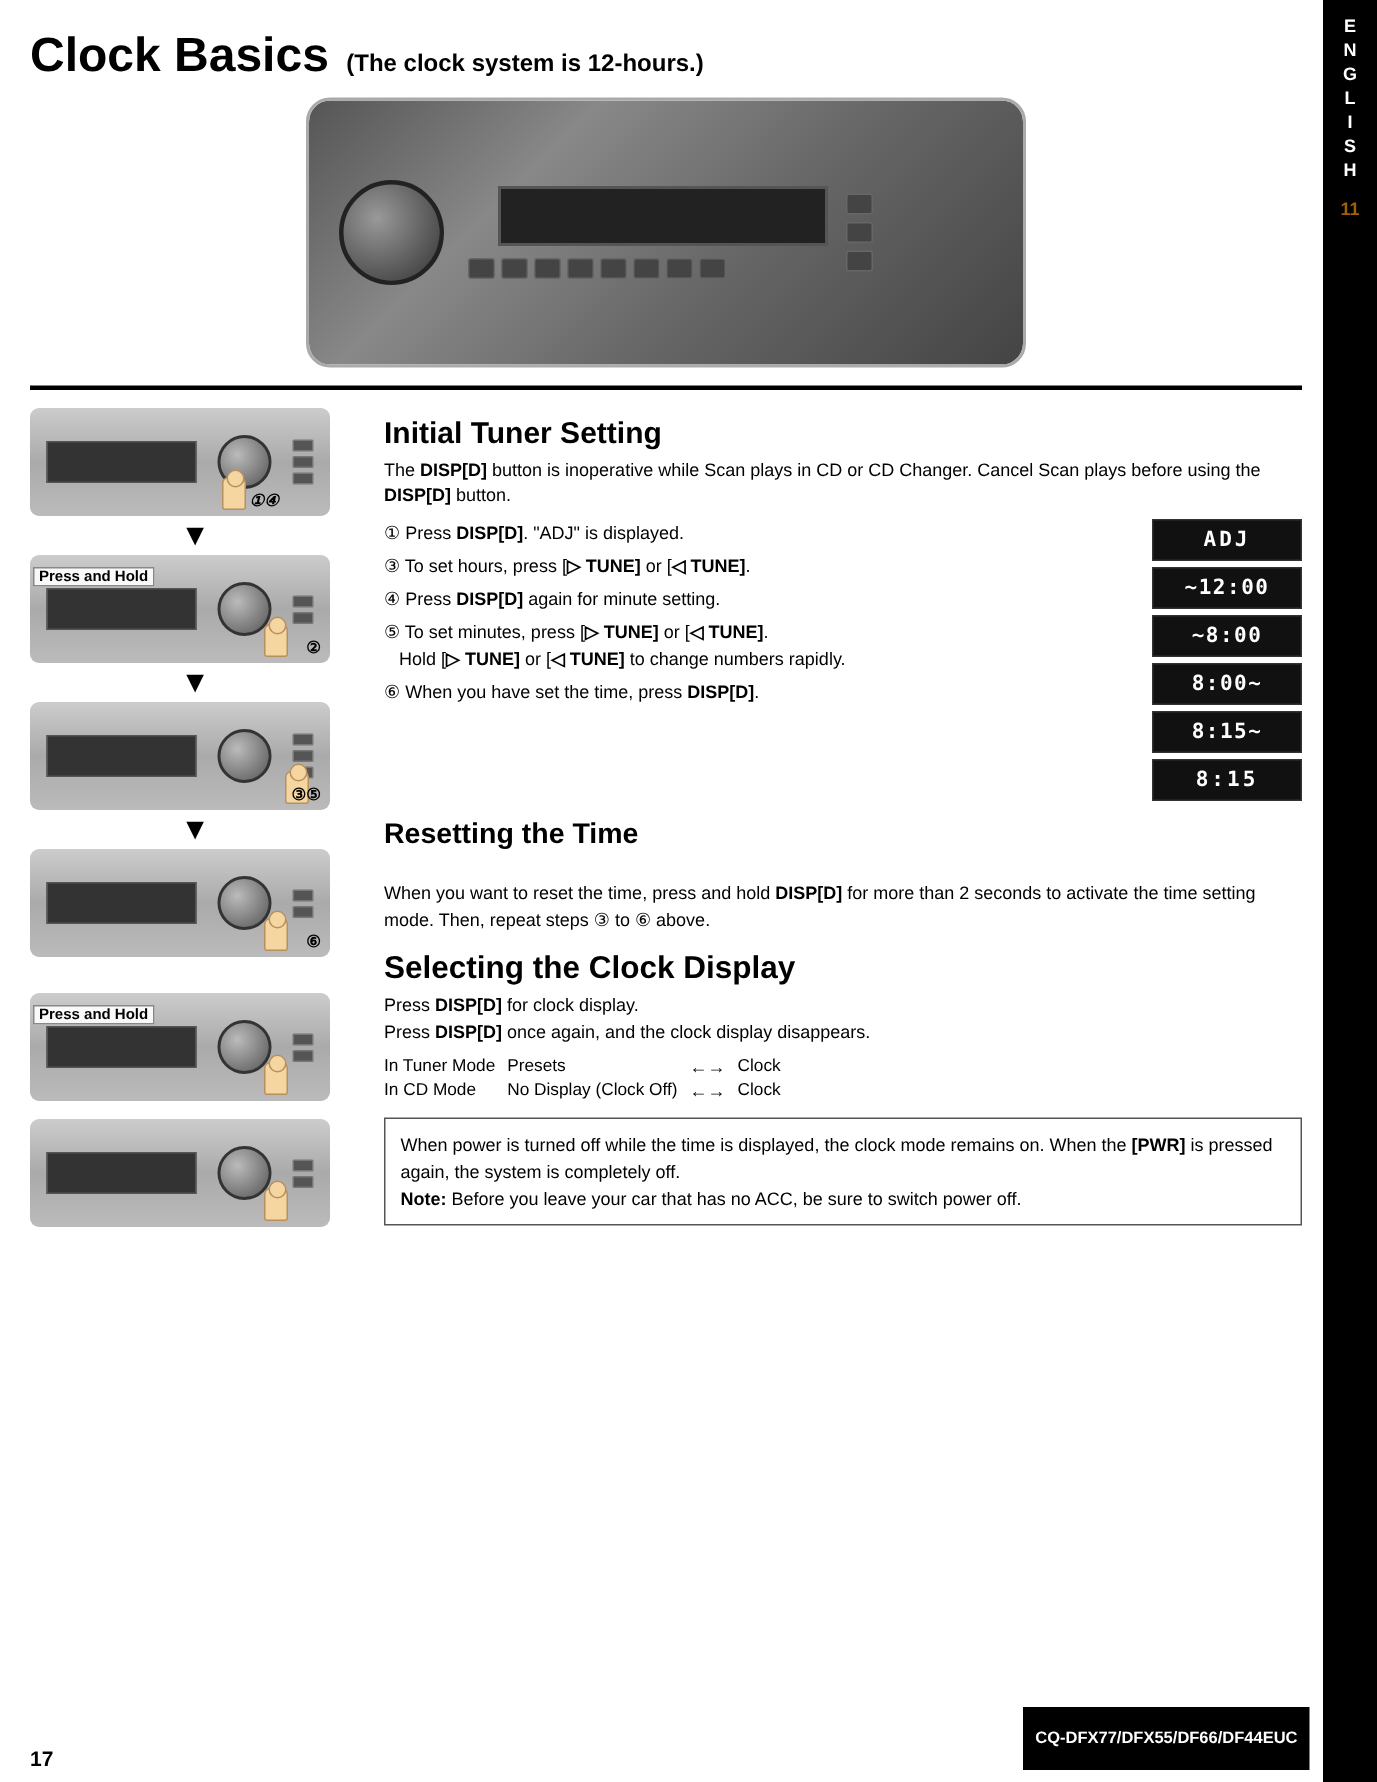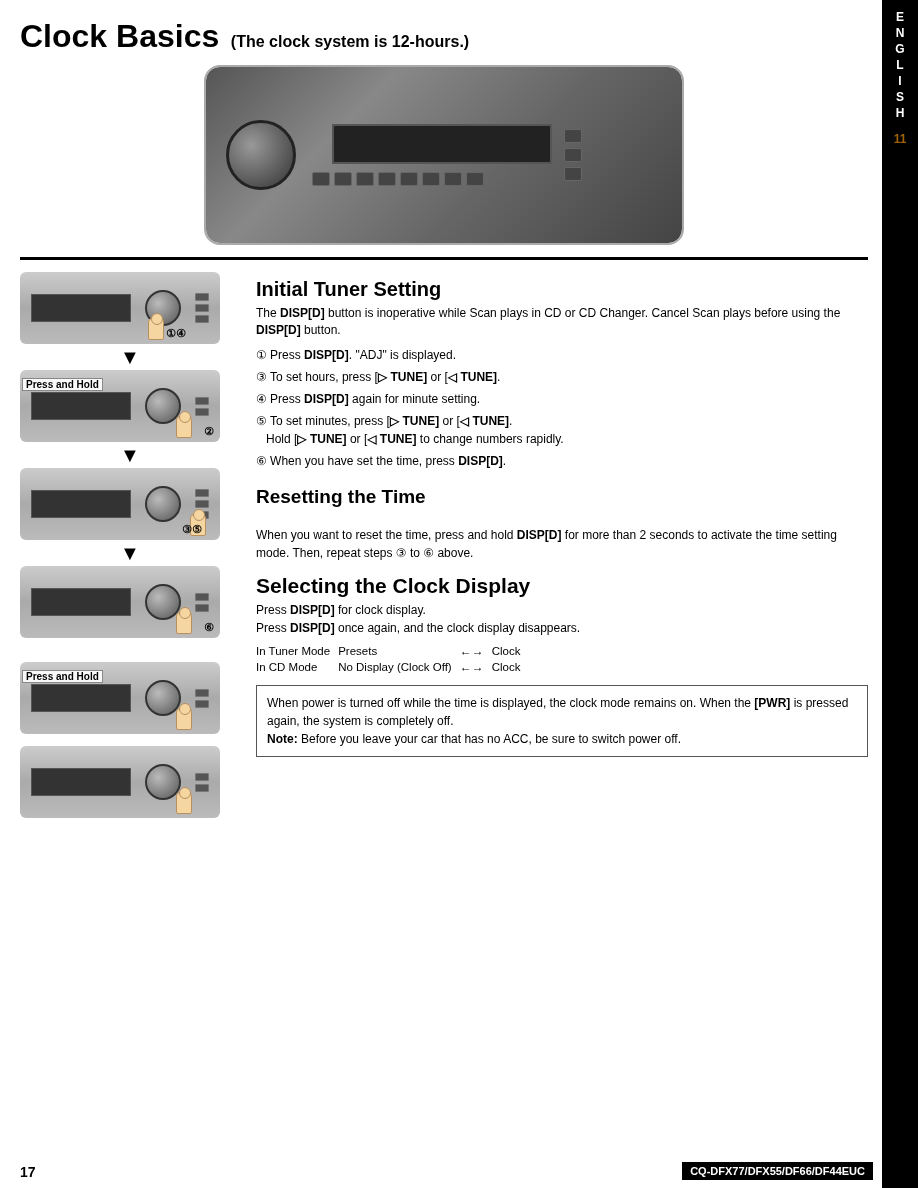--- a/index.html
+++ b/index.html
@@ -255,21 +255,21 @@
 
     
     .bottom-bar {
       position: absolute;
       bottom: 8px;
       right: 45px;
       font-size: 11px;
       font-weight: bold;
       background: #000;
       color: #fff;
-      padding: 3px 8px;
+      padding: 15px 8px;
     }
     .bottom-page-num {
       position: absolute;
       bottom: 8px;
       left: 20px;
       font-size: 14px;
       font-weight: bold;
     }
 
     
@@ -381,21 +381,21 @@
       </div>
     </div>
   </div>
 
   <hr class="h-divider">
 
   <div class="bottom-layout">
 
     <div class="left-col">
 
-      <div style="position:relative; width:172px; height:72px;">
+      <div style="position:relative; width:172px; height:72px;font-style:italic;">
         <div class="device-drawing">
           <div class="dd-screen"></div>
           <div class="dd-knob"></div>
           <div class="dd-buttons">
             <div class="dd-btn"></div>
             <div class="dd-btn"></div>
             <div class="dd-btn"></div>
           </div>
         </div>
         <div class="finger-indicator"></div>
@@ -424,21 +424,21 @@
         <div class="device-drawing">
           <div class="dd-screen"></div>
           <div class="dd-knob"></div>
           <div class="dd-buttons">
             <div class="dd-btn"></div>
             <div class="dd-btn"></div>
             <div class="dd-btn"></div>
           </div>
         </div>
         <div class="finger-indicator" style="right:14px;"></div>
-        <span style="position:absolute; bottom:4px; right:18px; font-size:11px; font-weight:bold;">③⑤</span>
+        <span style="position:absolute; bottom:4px; right:6px; font-size:11px; font-weight:bold;">③⑤</span>
       </div>
 
       <div class="down-arrow">▼</div>
 
       <div style="position:relative; width:200px; height:72px;">
         <div class="device-drawing">
           <div class="dd-screen"></div>
           <div class="dd-knob"></div>
           <div class="dd-buttons">
             <div class="dd-btn"></div>
@@ -497,20 +497,28 @@
           </p>
           <p class="step-line">
             ⑤ To set minutes, press [<b>▷ TUNE]</b> or [<b>◁ TUNE]</b>.<br>
             &nbsp;&nbsp;&nbsp;Hold [<b>▷ TUNE]</b> or [<b>◁ TUNE]</b> to change numbers rapidly.
           </p>
           <p class="step-line">
             ⑥ When you have set the time, press <b>DISP[D]</b>.
           </p>
 
         </div>
+        <div class="steps-displays">
+          <div class="display-box">ADJ</div>
+          <div class="display-box blink" style="letter-spacing:1px;">~12:00</div>
+          <div class="display-box blink" style="letter-spacing:1px;">~8:00</div>
+          <div class="display-box blink" style="letter-spacing:1px;">8:00~</div>
+          <div class="display-box blink" style="letter-spacing:1px;">8:15~</div>
+          <div class="display-box" style="letter-spacing:2px;">8:15</div>
+        </div>
       </div>
 
       <h2 class="section-title-2">Resetting the Time</h2>
       <p class="section-body">
         When you want to reset the time, press and hold <b>DISP[D]</b> for more than 2 seconds to activate the time setting mode. Then, repeat steps ③ to ⑥ above.
       </p>
 
       <h2 class="section-title-3">Selecting the Clock Display</h2>
       <p class="section-body">
         Press <b>DISP[D]</b> for clock display.

